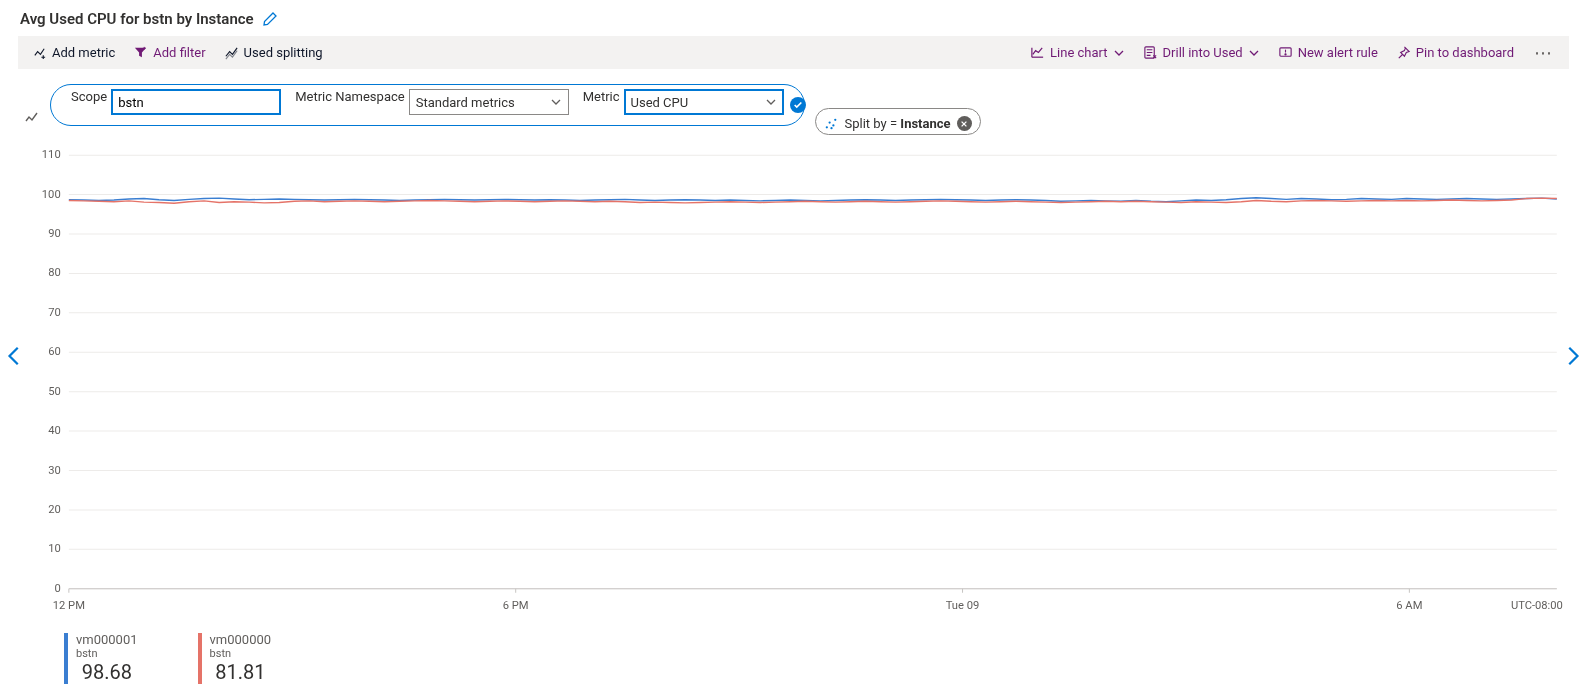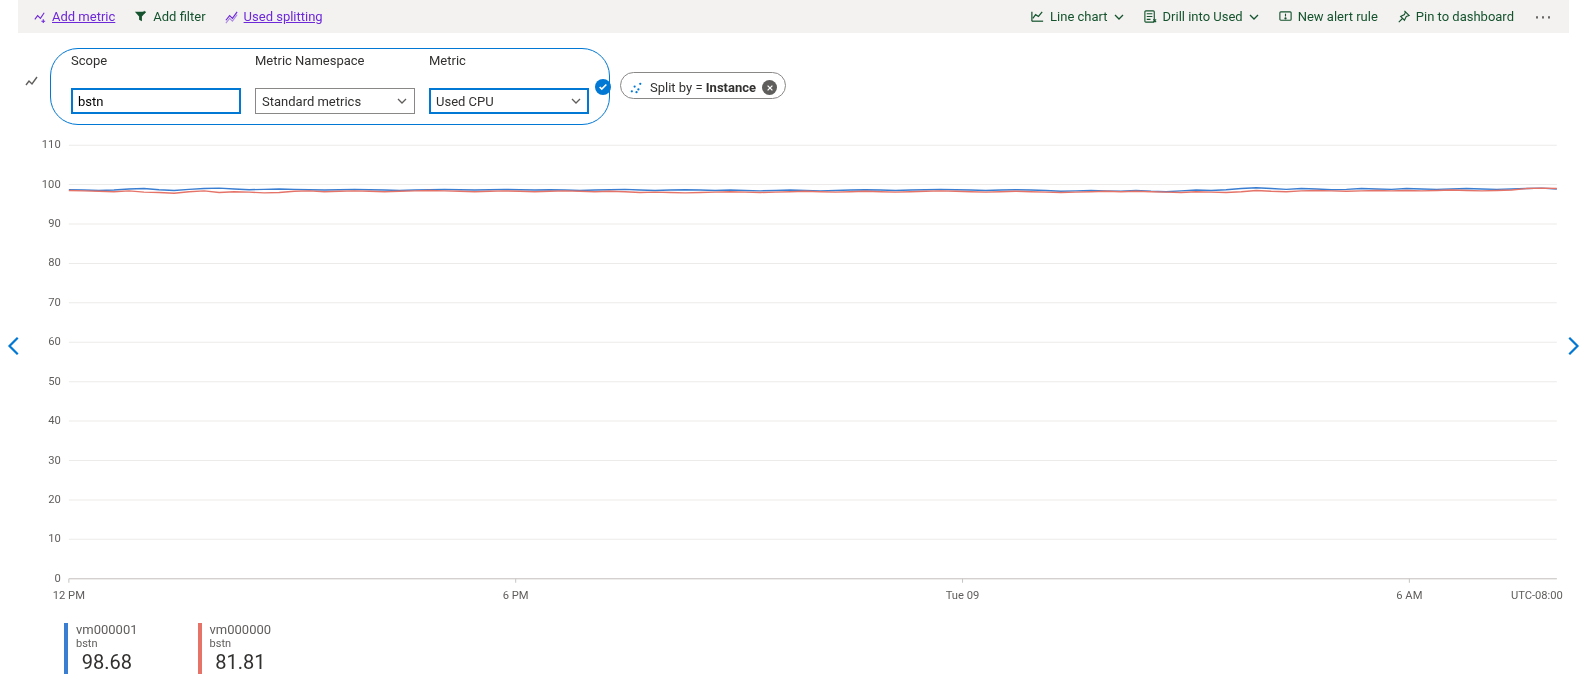--- a/index.html
+++ b/index.html
@@ -23,35 +23,35 @@
     background: #f3f2f1; padding: 6px 12px; margin: 0 18px;
   }
   .toolbar-left, .toolbar-right {
     display: flex; align-items: center; gap: 14px;
   }
   .tb-btn {
     display: inline-flex; align-items: center; gap: 5px;
     font-size: 13px; color: #605e5c; cursor: pointer;
     padding: 2px 2px;
   }
-  .tb-btn.disabled { color: #6d28d9; text-decoration: underline; }
-  .tb-btn.accent { color: #14532d; }
+  .tb-btn.disabled { color: #0f172a; }
+  .tb-btn.accent { color: #701a75; }
   .tb-icon { width: 15px; height: 15px; display:inline-flex; align-items:center; justify-content:center; }
 
   .config-row {
     display: flex; align-items:flex-start; gap: 10px;
     padding: 15px 24px 4px 24px; position: relative;
   }
   .metric-pill-icon { margin-top: 26px; color:#605e5c; width:16px; height:16px; }
   .config-group-frame {
     display:flex; gap:14px; padding: 4px 20px 10px 20px;
     border:1px solid #0078d4; border-radius: 28px;
     position: relative;
   }
-  .config-col { display:flex; flex-direction:column; gap:20px; }
+  .config-col { display:flex; flex-direction:row; gap:4px; }
   .config-label { font-size:13px; font-weight:400; color:#323130; }
   .cfg-input, .cfg-select {
     font-family: inherit; font-size: 13px;
     border:1px solid #8a8886; background:#fff;
     padding: 3px 6px; height:26px;
   }
   .cfg-input { width:170px; outline:2px solid #0078d4; outline-offset:-2px; border-color:#0078d4; }
   .cfg-select {
     display:flex; align-items:center; justify-content:space-between;
     width:160px; cursor:pointer;
@@ -90,20 +90,28 @@
   .legend-text .lres  { font-size:11px; color:#605e5c; line-height:1.1; }
   .legend-text .lval  { font-size:20px; color:#323130; line-height:1.2;text-align:center; }
   .more-dots { font-size:18px; letter-spacing:1px; color:#605e5c; cursor:pointer; padding:0 4px; }
   .chev { width:12px; height:12px; }
 </style>
 </head>
 <body>
 
 <div class="root">
 
+  <div class="title-row">
+    <span class="title-text">Avg Used CPU for bstn by Instance</span>
+    <span class="edit-icon">
+      <svg viewBox="0 0 16 16" fill="none" stroke="currentColor" stroke-width="1.3">
+        <path d="M11 2l3 3-8.5 8.5L2 14l.5-3.5L11 2z"></path>
+      </svg>
+    </span>
+  </div>
 
   <div class="toolbar">
     <div class="toolbar-left">
       <span class="tb-btn disabled">
         <span class="tb-icon">
           <svg viewBox="0 0 16 16" stroke="currentColor" fill="none" stroke-width="1.2">
               <path d="M3 11l3-4 3 3 4-6"></path>
               <path d="M12 11v4M10 13h4"></path>
             </svg>
         </span>

